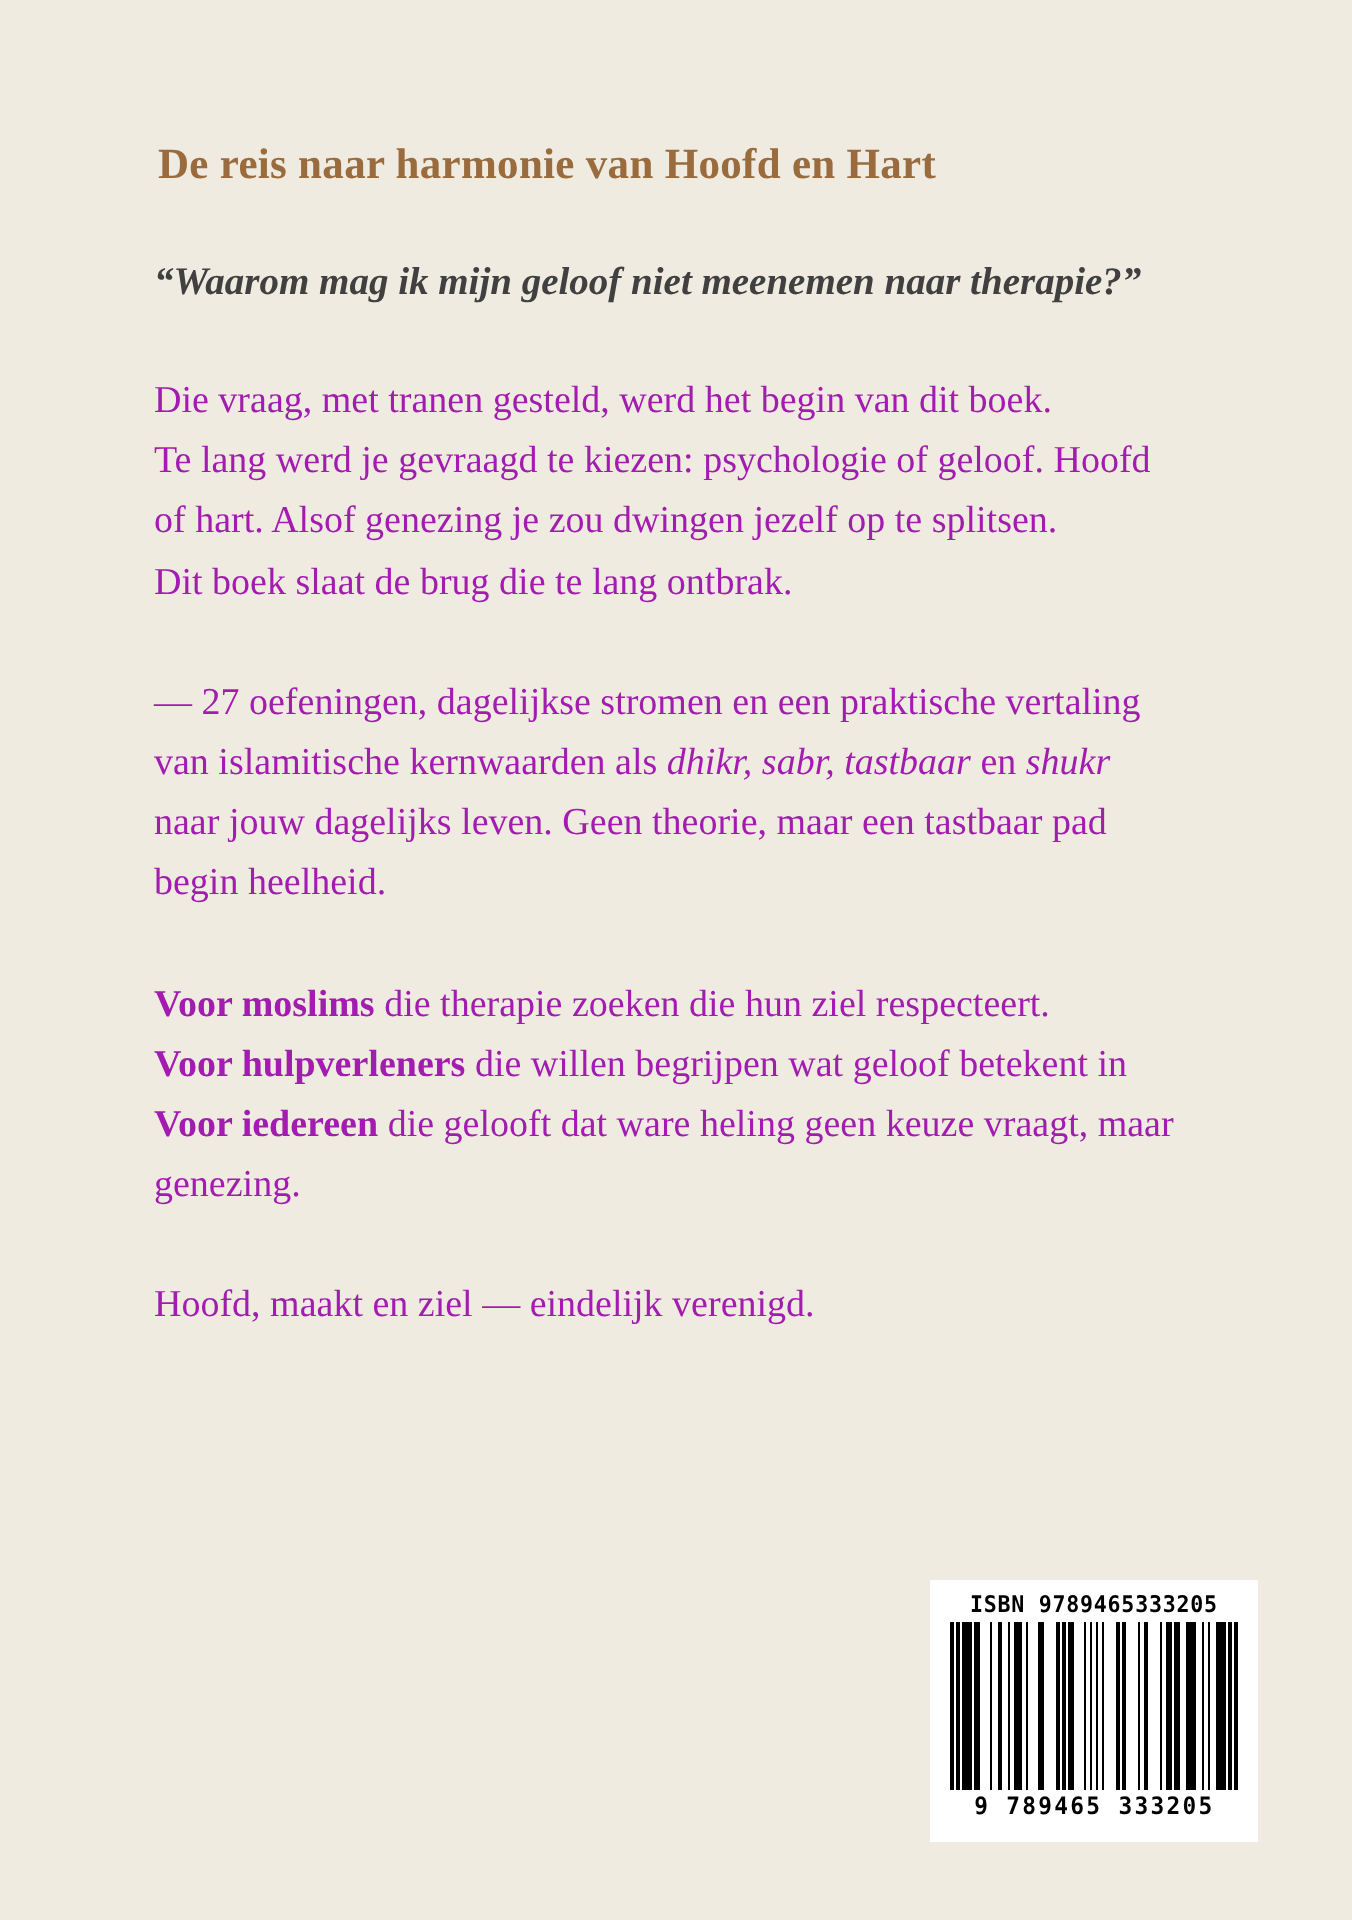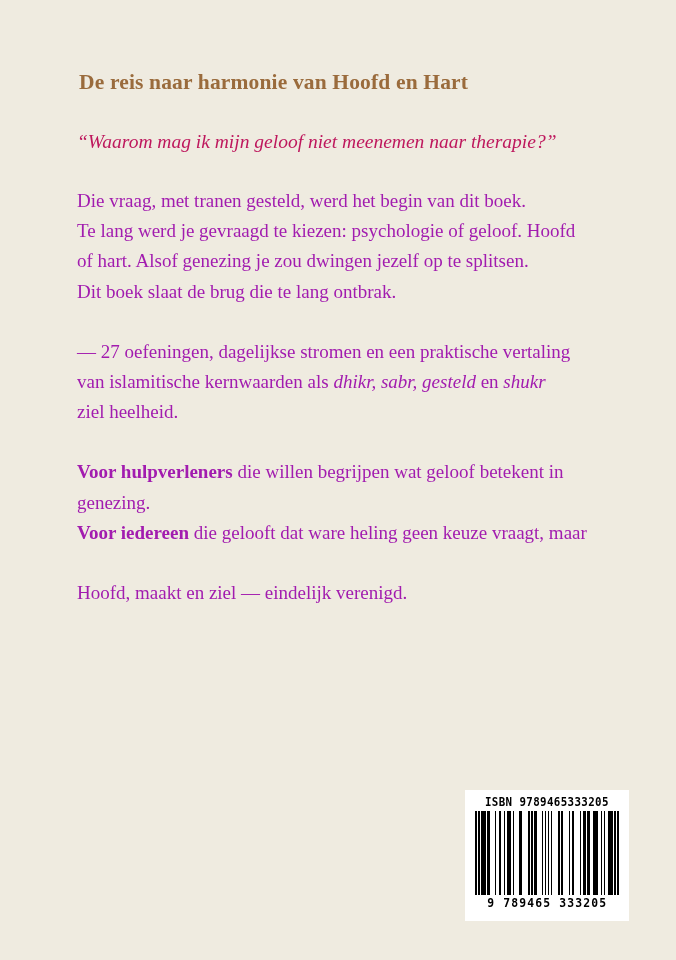--- a/index.html
+++ b/index.html
@@ -32,24 +32,25 @@
     font-weight: bold;
     font-size: 21.5px;
     letter-spacing: 0.15px;
     line-height: 28px;
     margin: 0 0 0 2px;
     white-space: nowrap;
   }
   .quote {
     font-style: italic;
     font-size: 19.5px;
-    color: #be185d;
+    color: #404040;
     line-height: 30px;
     margin: 31px 0 0 0;
     white-space: nowrap;
+    font-weight: bold;
   }
   .para {
     font-size: 19px;
     color: #a21caf;
     line-height: 30.2px;
     margin: 30px 0 0 0;
   }
   .para.first-body { margin-top: 29px; }
   .para .ln { display: block; white-space: nowrap; }
   em.term { font-style: italic; }
@@ -118,28 +119,30 @@
 
     <p class="para first-body">
       <span class="ln">Die vraag, met tranen gesteld, werd het begin van dit boek.</span>
       <span class="ln">Te lang werd je gevraagd te kiezen: psychologie of geloof. Hoofd</span>
       <span class="ln">of hart. Alsof genezing je zou dwingen jezelf op te splitsen.</span>
       <span class="ln">Dit boek slaat de brug die te lang ontbrak.</span>
     </p>
 
     <p class="para">
       <span class="ln">— 27 oefeningen, dagelijkse stromen en een praktische vertaling</span>
-      <span class="ln"><span>van islamitische kernwaarden als </span><em class="term">dhikr, sabr, gesteld</em><span> en </span><em class="term">shukr</em></span>
-      <span class="ln">ziel heelheid.</span>
+      <span class="ln"><span>van islamitische kernwaarden als </span><em class="term">dhikr, sabr, tastbaar</em><span> en </span><em class="term">shukr</em></span>
+      <span class="ln">naar jouw dagelijks leven. Geen theorie, maar een tastbaar pad</span>
+      <span class="ln">begin heelheid.</span>
     </p>
 
     <p class="para">
+      <span class="ln"><strong class="lead">Voor moslims</strong><span> die therapie zoeken die hun ziel respecteert.</span></span>
       <span class="ln"><strong class="lead">Voor hulpverleners</strong><span> die willen begrijpen wat geloof betekent in</span></span>
+      <span class="ln"><strong class="lead">Voor iedereen</strong><span> die gelooft dat ware heling geen keuze vraagt, maar</span></span>
       <span class="ln">genezing.</span>
-      <span class="ln"><strong class="lead">Voor iedereen</strong><span> die gelooft dat ware heling geen keuze vraagt, maar</span></span>
     </p>
 
     <p class="para">
       <span class="ln">Hoofd, maakt en ziel — eindelijk verenigd.</span>
     </p>
 
   </div>
 
   <div class="barcode-panel">
     <div class="barcode-isbn">ISBN 9789465333205</div>

